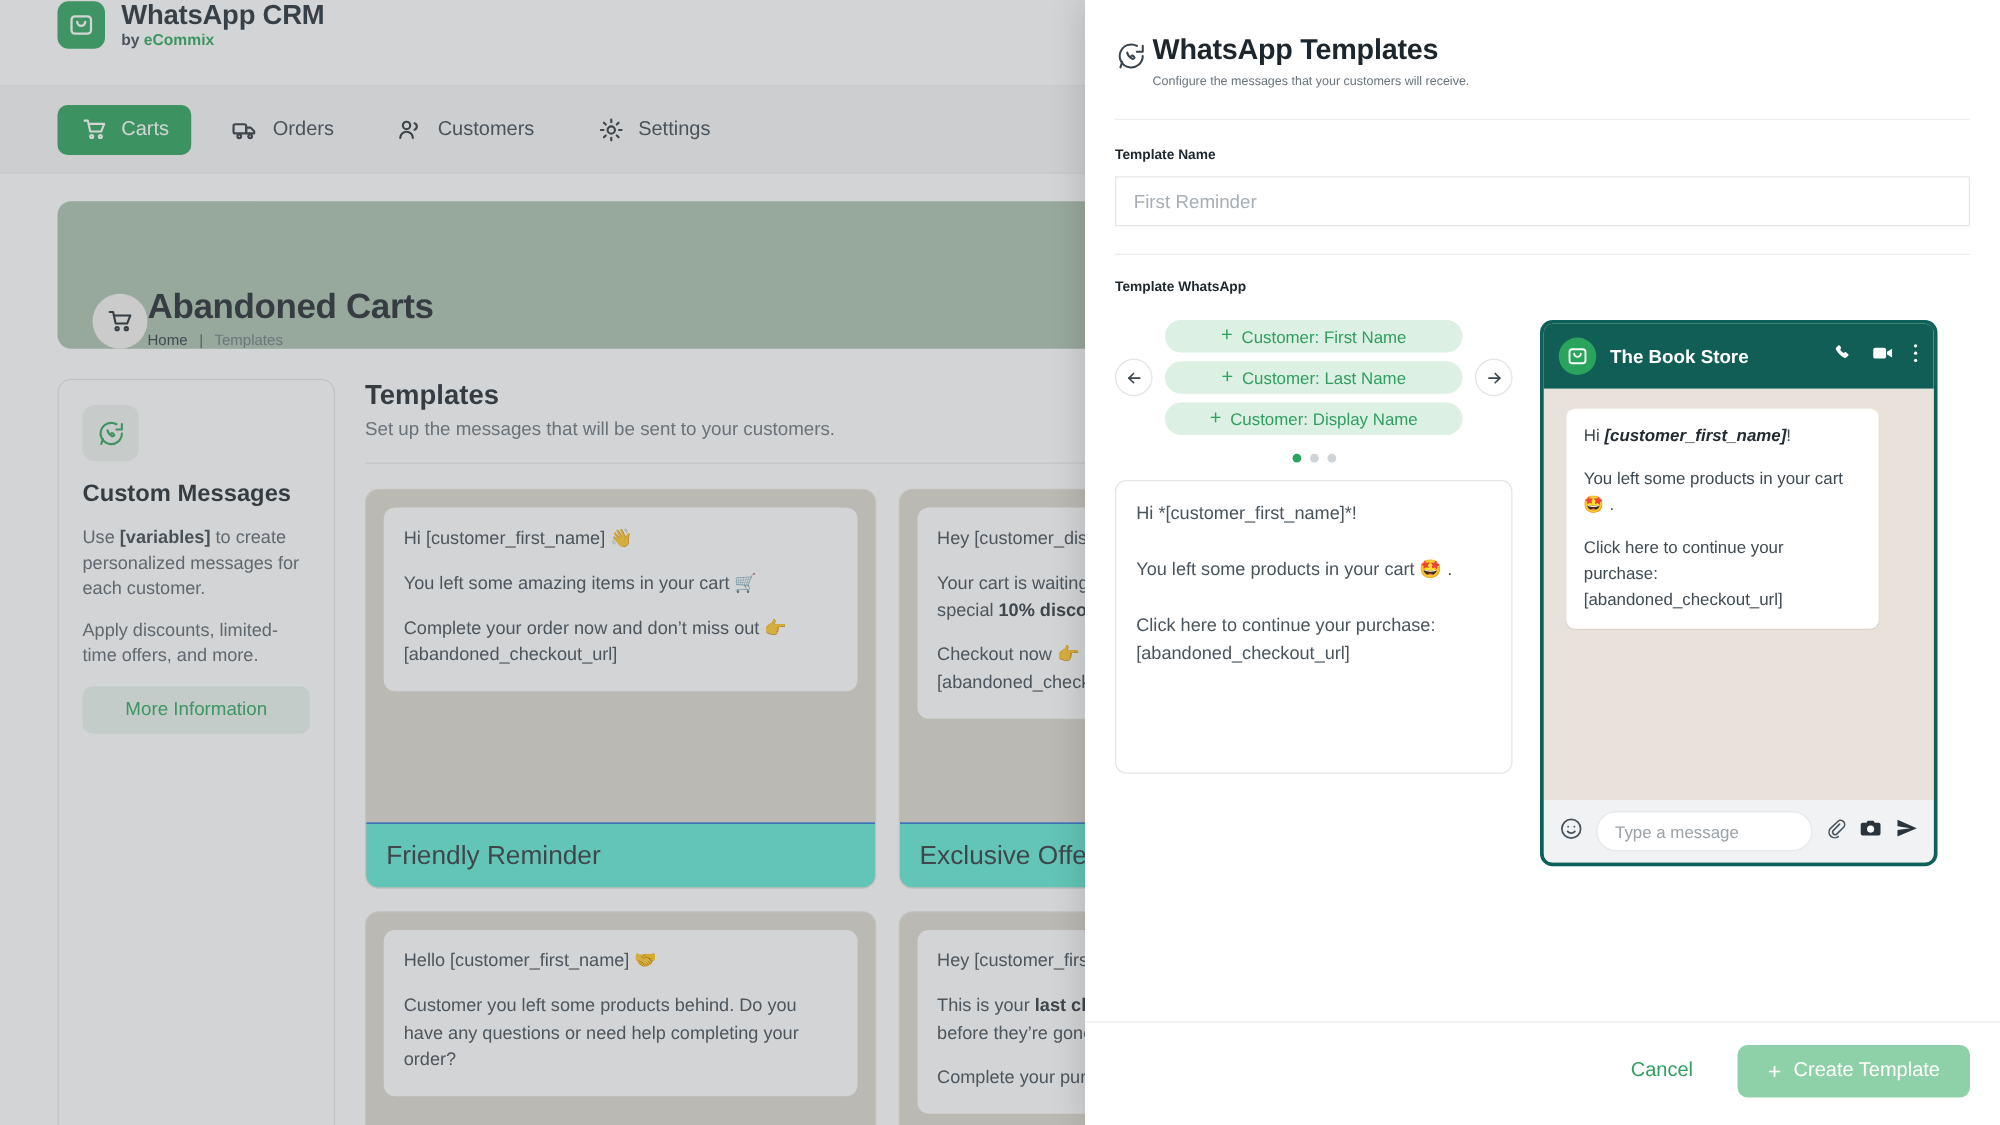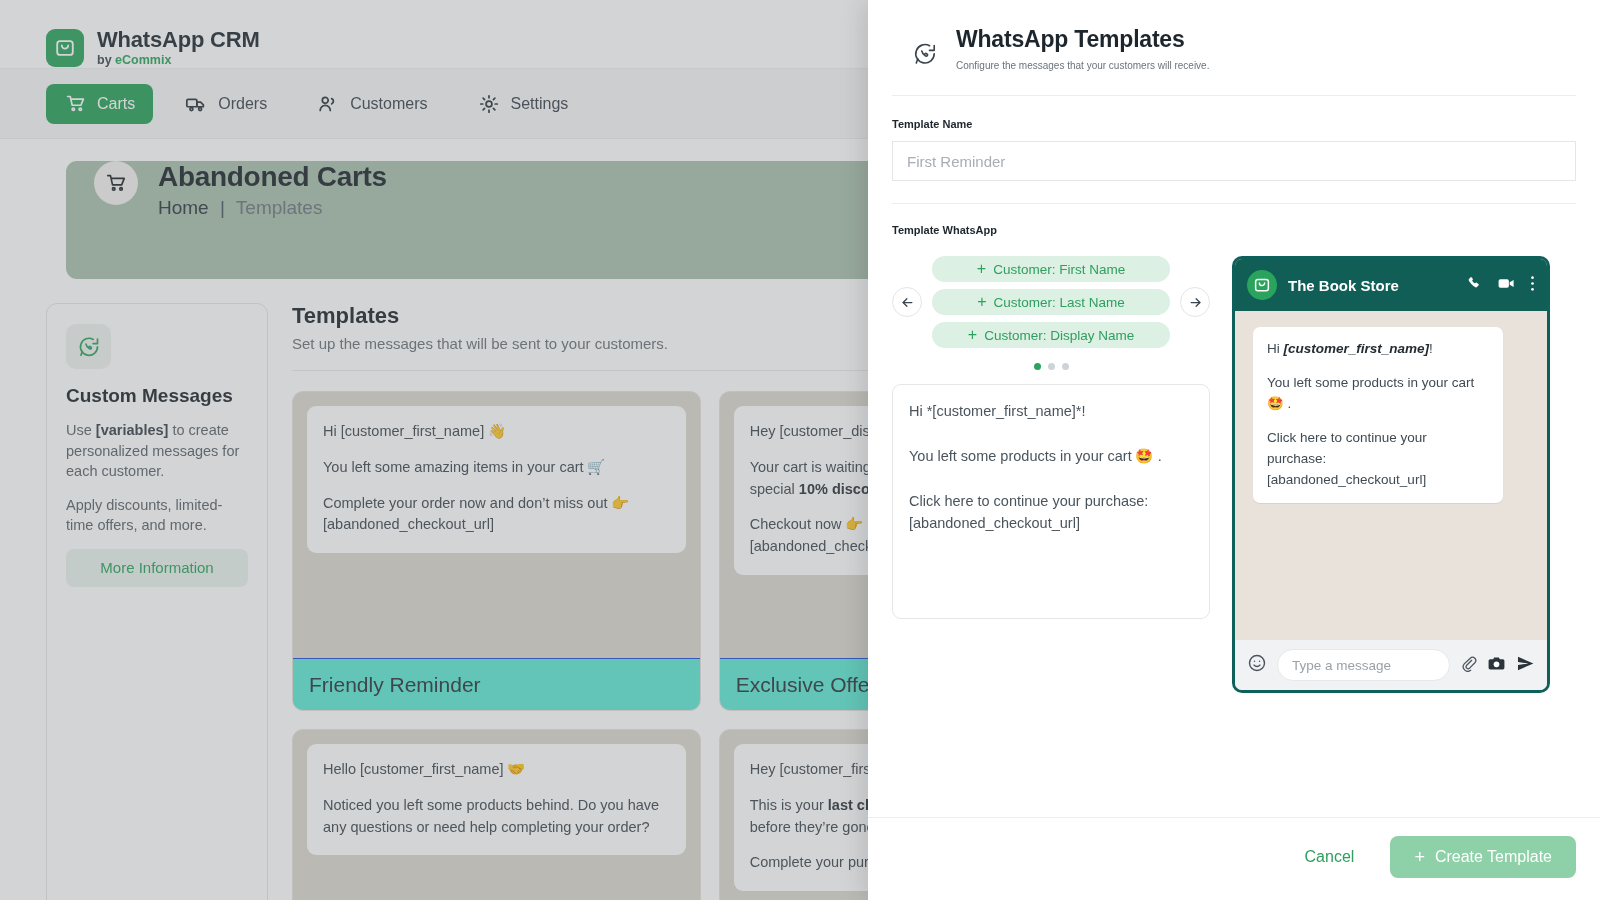--- a/index.html
+++ b/index.html
@@ -9,21 +9,21 @@
     background: #ffffff;
     overflow: hidden;
   }
   #app { position: relative; width: 1600px; height: 900px; }
 
   
   .bg-layer { position: absolute; inset: 0; background: #ffffff; }
 
   .topbar {
     height: 69px; background: #ffffff;
-    display: flex; align-items: flex-end; padding: 0 20px 0 46px;
+    display: flex; align-items: flex-start; padding: 0 20px 0 46px;
     border-bottom: 1px solid #f0f0f0;
   }
   .brand { display: flex; align-items: center; gap: 13px; }
   .brand-logo {
     width: 38px; height: 38px; border-radius: 9px; background: #2aa45c;
     display: flex; align-items: center; justify-content: center;
   }
   .brand-text { line-height: 1.1; }
   .brand-title { font-size: 22px; font-weight: bold; color: #1f2b33; letter-spacing: -0.2px; }
   .brand-sub { font-size: 12.5px; font-weight: bold; color: #3d4852; margin-top: 2px; }
@@ -79,28 +79,28 @@
   .nav-item {
     display: flex; align-items: center; gap: 11px; height: 40px;
     padding: 0 18px; border-radius: 8px; font-size: 16px; color: #3c464f;
   }
   .nav-item.active { background: #27a35a; color: #ffffff; }
   .nav-ico { width: 22px; height: 22px; display:flex; align-items:center; justify-content:center; }
 
   .page { padding: 22px 46px 0 46px; }
   .hero {
     height: 118px; border-radius: 11px; background: #a9c0ae;
-    display: flex; align-items: flex-start; padding: 0 28px 0 28px; gap: 20px; margin-left: 20px;
+    display: flex; align-items: flex-end; padding: 0 28px 0 28px; 
   }
   .hero-ico {
     width: 44px; height: 44px; border-radius: 50%; background: #f2f2f0;
     display:flex; align-items:center; justify-content:center;
   }
   .hero-title { font-size: 28px; font-weight: bold; color: #1d262d; letter-spacing: -0.3px; }
-  .crumbs { font-size: 19px; color: #2e3942; margin-top: 4px; }
+  .crumbs { font-size: 12px; color: #2e3942; margin-top: 4px; }
   .crumbs .sep { color: #4a555d; margin: 0 6px; }
   .crumbs .cur { color: #6e7880; }
 
   .content { display: flex; gap: 24px; margin-top: 24px; }
   .side-card {
     width: 222px; flex: 0 0 222px; border: 1px solid #e4e6e9; border-radius: 11px;
     background: #ffffff; padding: 20px 19px 22px 19px;
   }
   .side-ico {
     width: 45px; height: 45px; border-radius: 10px; background: #eef2ef;
@@ -141,21 +141,21 @@
 
   
   .dim { position: absolute; inset: 0; background: rgba(108,112,116,0.30); }
 
   
   .drawer {
     position: absolute; right: 0; top: 0; width: 732px; height: 900px;
     background: #ffffff; box-shadow: -4px 0 24px rgba(0,0,0,0.13);
     display: flex; flex-direction: column;
   }
-  .dr-head { padding: 26px 24px 0 24px; display: flex; gap: 18px; align-items: flex-end; margin-left: 20px; }
+  .dr-head { padding: 26px 24px 0 24px; display: flex; gap: 4px; align-items: flex-start; }
   .dr-head-ico { margin-top: 6px; }
   .dr-title { font-size: 23px; font-weight: bold; color: #1d262d; letter-spacing: -0.2px; }
   .dr-sub { font-size: 10px; color: #6a747c; margin-top: 7px; }
   .dr-hr { height: 1px; background: #ebedef; margin: 24px 24px 0 24px; }
 
   .dr-body { padding: 22px 24px 0 24px; flex: 1 1 auto; }
   .field-label { font-size: 11px; font-weight: bold; color: #1d262d; margin-bottom: 11px; }
   .text-input {
     width: 100%; height: 40px; border: 1px solid #e4e7ea; border-radius: 0;
     padding: 0 14px; font-size: 15px; color: #3f4a53;
@@ -404,21 +404,21 @@
               <div class="tcard-body">
                 <div class="bubble" style="height:180px"></div>
               </div>
               <div class="tcard-foot"></div>
             </div>
 
             <div class="tcard">
               <div class="tcard-body">
                 <div class="bubble">
                   <p>Hello [customer_first_name] 🤝</p>
-                  <p>Noticed you left some products behind. Do you have any questions or need help completing your order?</p>
+                  <p>Customer you left some products behind. Do you have any questions or need help completing your order?</p>
                 </div>
               </div>
 
             </div>
 
             <div class="tcard">
               <div class="tcard-body">
                 <div class="bubble">
                   <p>Hey [customer_first_name] ⏰</p>
                   <p><span>This is your </span><b>last chance</b><span> to grab your cart items before they’re gone.</span></p>

